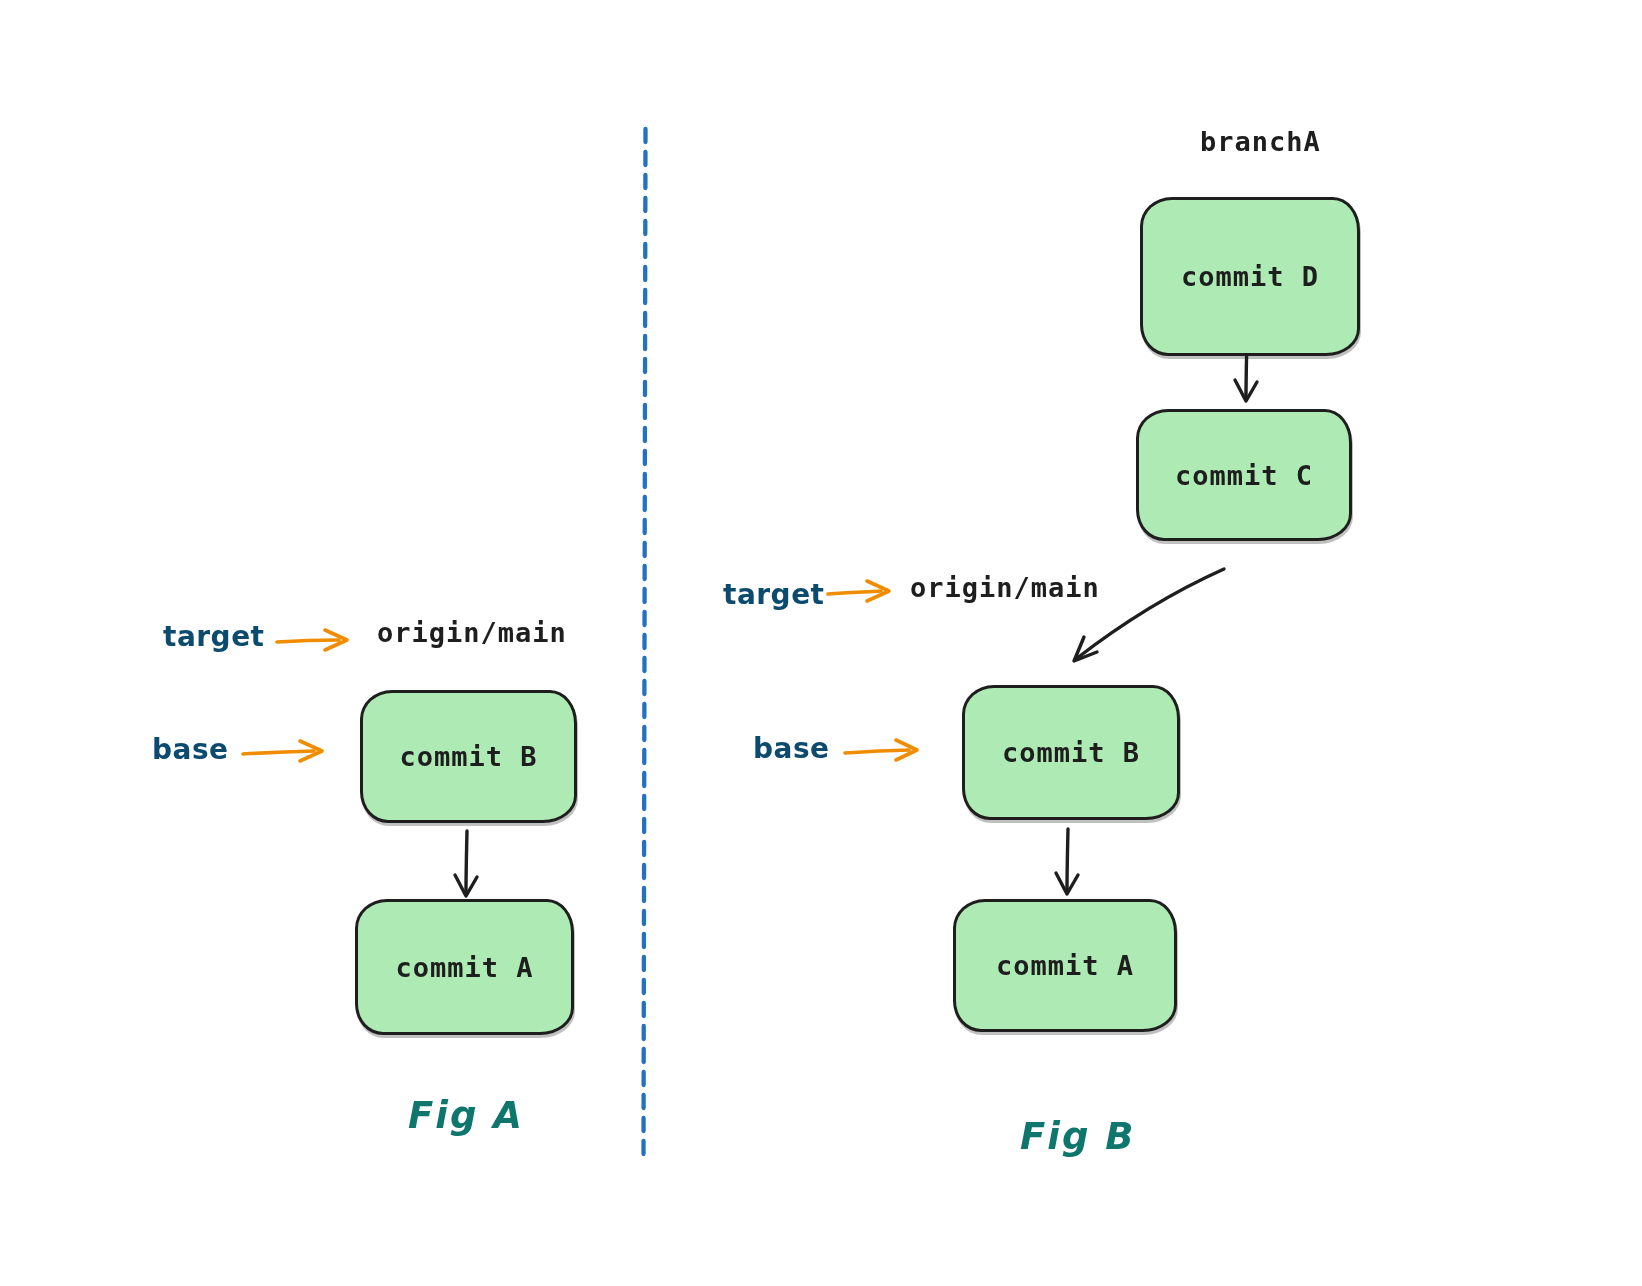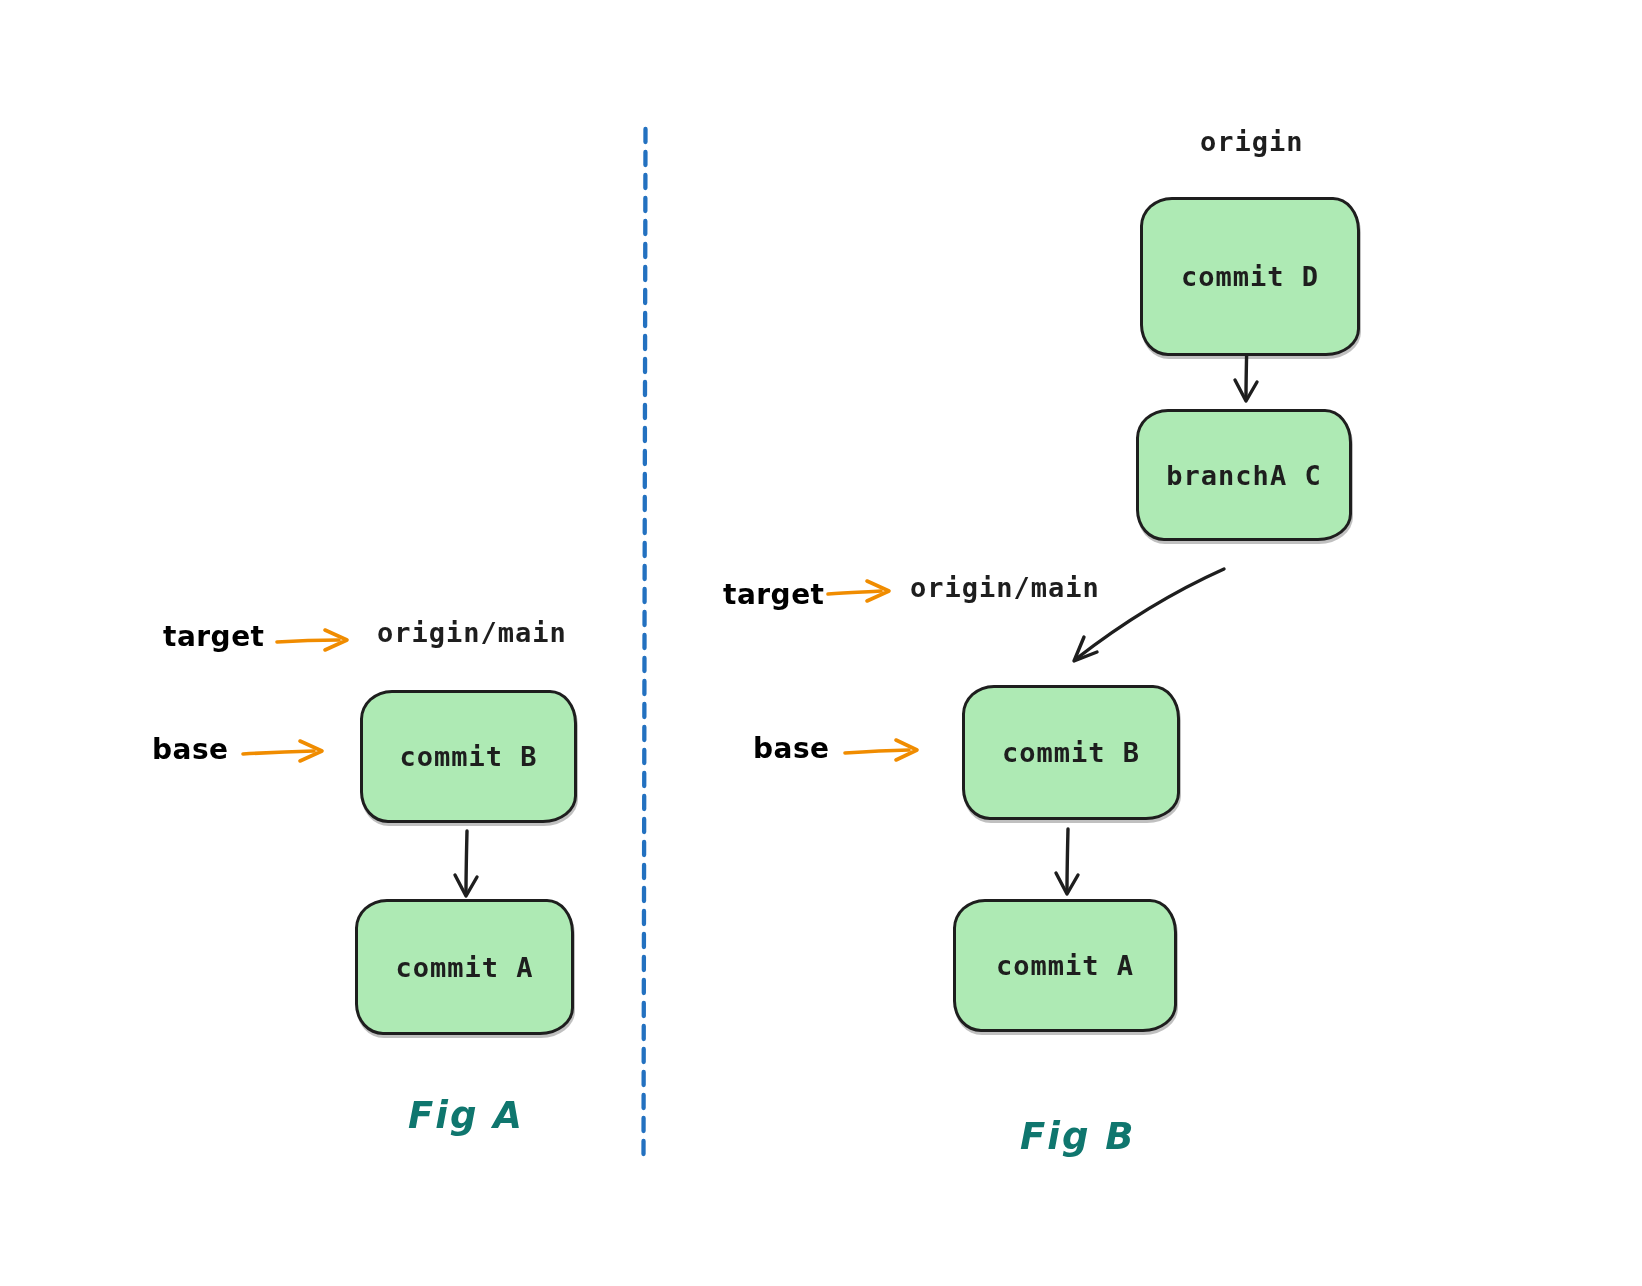--- a/index.html
+++ b/index.html
@@ -26,21 +26,21 @@
     font:700 27px "DejaVu Sans Mono", monospace;
     letter-spacing:1px;
     white-space:nowrap;
   }
   .mono-label {
     position:absolute; color:#1e1e1e;
     font:700 27px "DejaVu Sans Mono", monospace;
     letter-spacing:1px; white-space:nowrap;
   }
   .hand-label {
-    position:absolute; color:#000000;
+    position:absolute; color:#0c4a6e;
     font:700 28px "DejaVu Sans", sans-serif;
     letter-spacing:0.5px; white-space:nowrap;
   }
   .fig-caption {
     position:absolute; color:#0f766e;
     font:italic 700 37px "DejaVu Sans", sans-serif;
     letter-spacing:2px; white-space:nowrap;
   }
 
   
@@ -119,27 +119,27 @@
       <span class="commit-label">commit B</span>
     </div>
     <div class="commit-box box-a-a">
       <span class="commit-label">commit A</span>
     </div>
 
     <div class="fig-caption cap-a">Fig A</div>
   </div>
 
   <div>
-    <div class="mono-label lbl-branch-b">origin</div>
+    <div class="mono-label lbl-branch-b">branchA</div>
 
     <div class="commit-box box-d-b">
       <span class="commit-label">commit D</span>
     </div>
     <div class="commit-box box-c-b">
-      <span class="commit-label">branchA C</span>
+      <span class="commit-label">commit C</span>
     </div>
 
     <div class="hand-label lbl-target-b">target</div>
     <div class="mono-label lbl-refname-b">origin/main</div>
     <div class="hand-label lbl-base-b">base</div>
 
     <div class="commit-box box-b-b">
       <span class="commit-label">commit B</span>
     </div>
     <div class="commit-box box-a-b">

